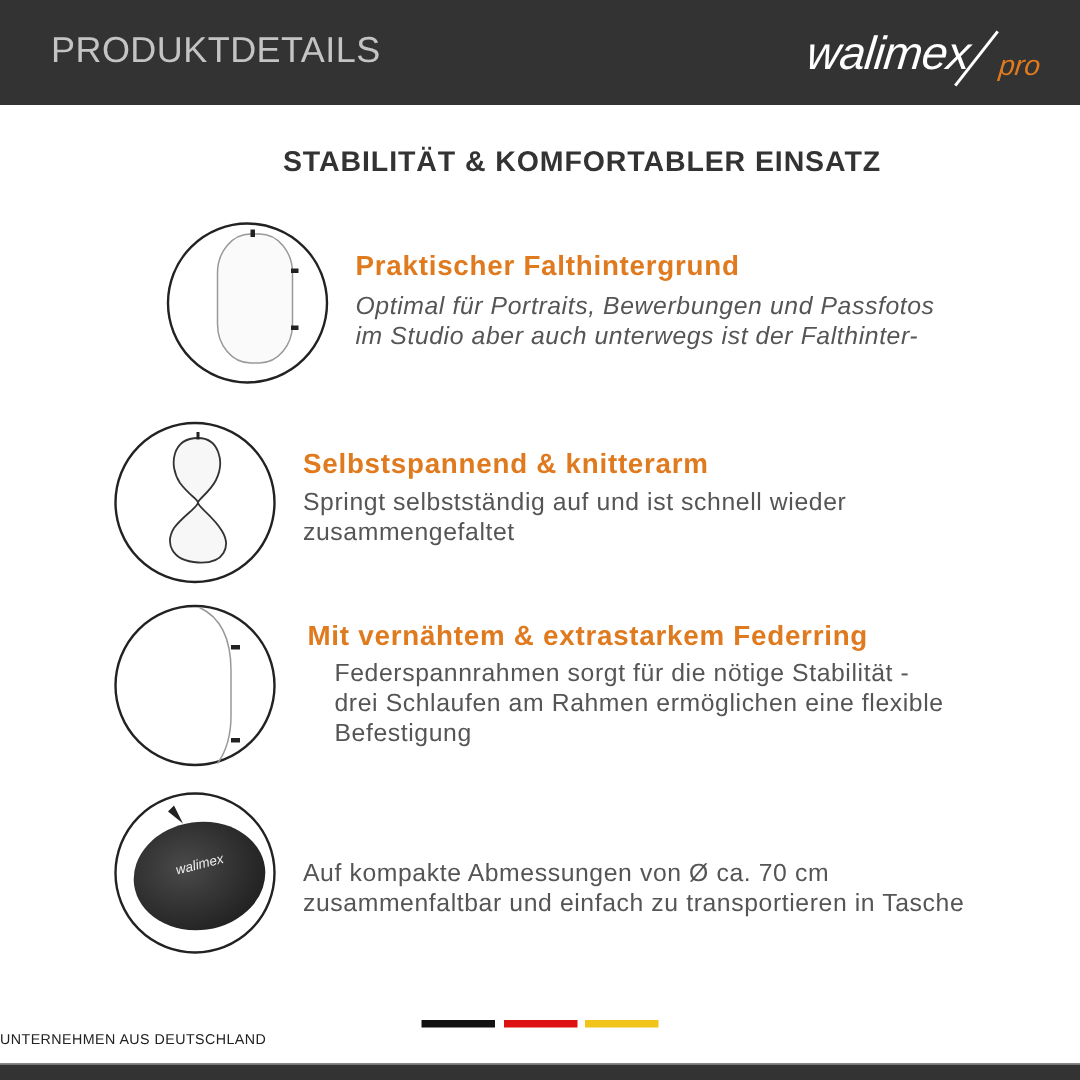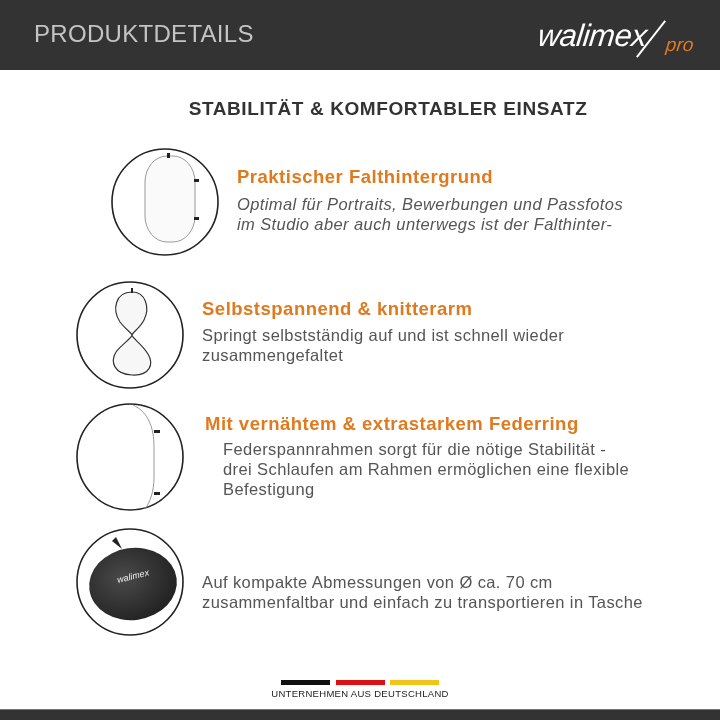--- a/index.html
+++ b/index.html
@@ -43,21 +43,21 @@
     letter-spacing: 0.5px; white-space: nowrap;
   }
   .feature-desc {
     position: absolute; font-size: 16.5px; color: #555555; line-height: 20px;
     letter-spacing: 0.4px; white-space: nowrap;
   }
   .flag {
     position: absolute; top: 680px; height: 5px; width: 49px;
   }
   .footer-label {
-    position: absolute; left: 0; top: 688px; width: 720px; text-align: center;
+    position: absolute; left: 0; top: 688px; width: 720px; 
     font-size: 9.5px; color: #222222; letter-spacing: 0.3px;
   }
   .footer-bar {
     position: absolute; left: 0; top: 709px; width: 720px; height: 11px;
     background: #333333; border-top: 1px solid #777;
   }
 </style>
 </head>
 <body>
 

